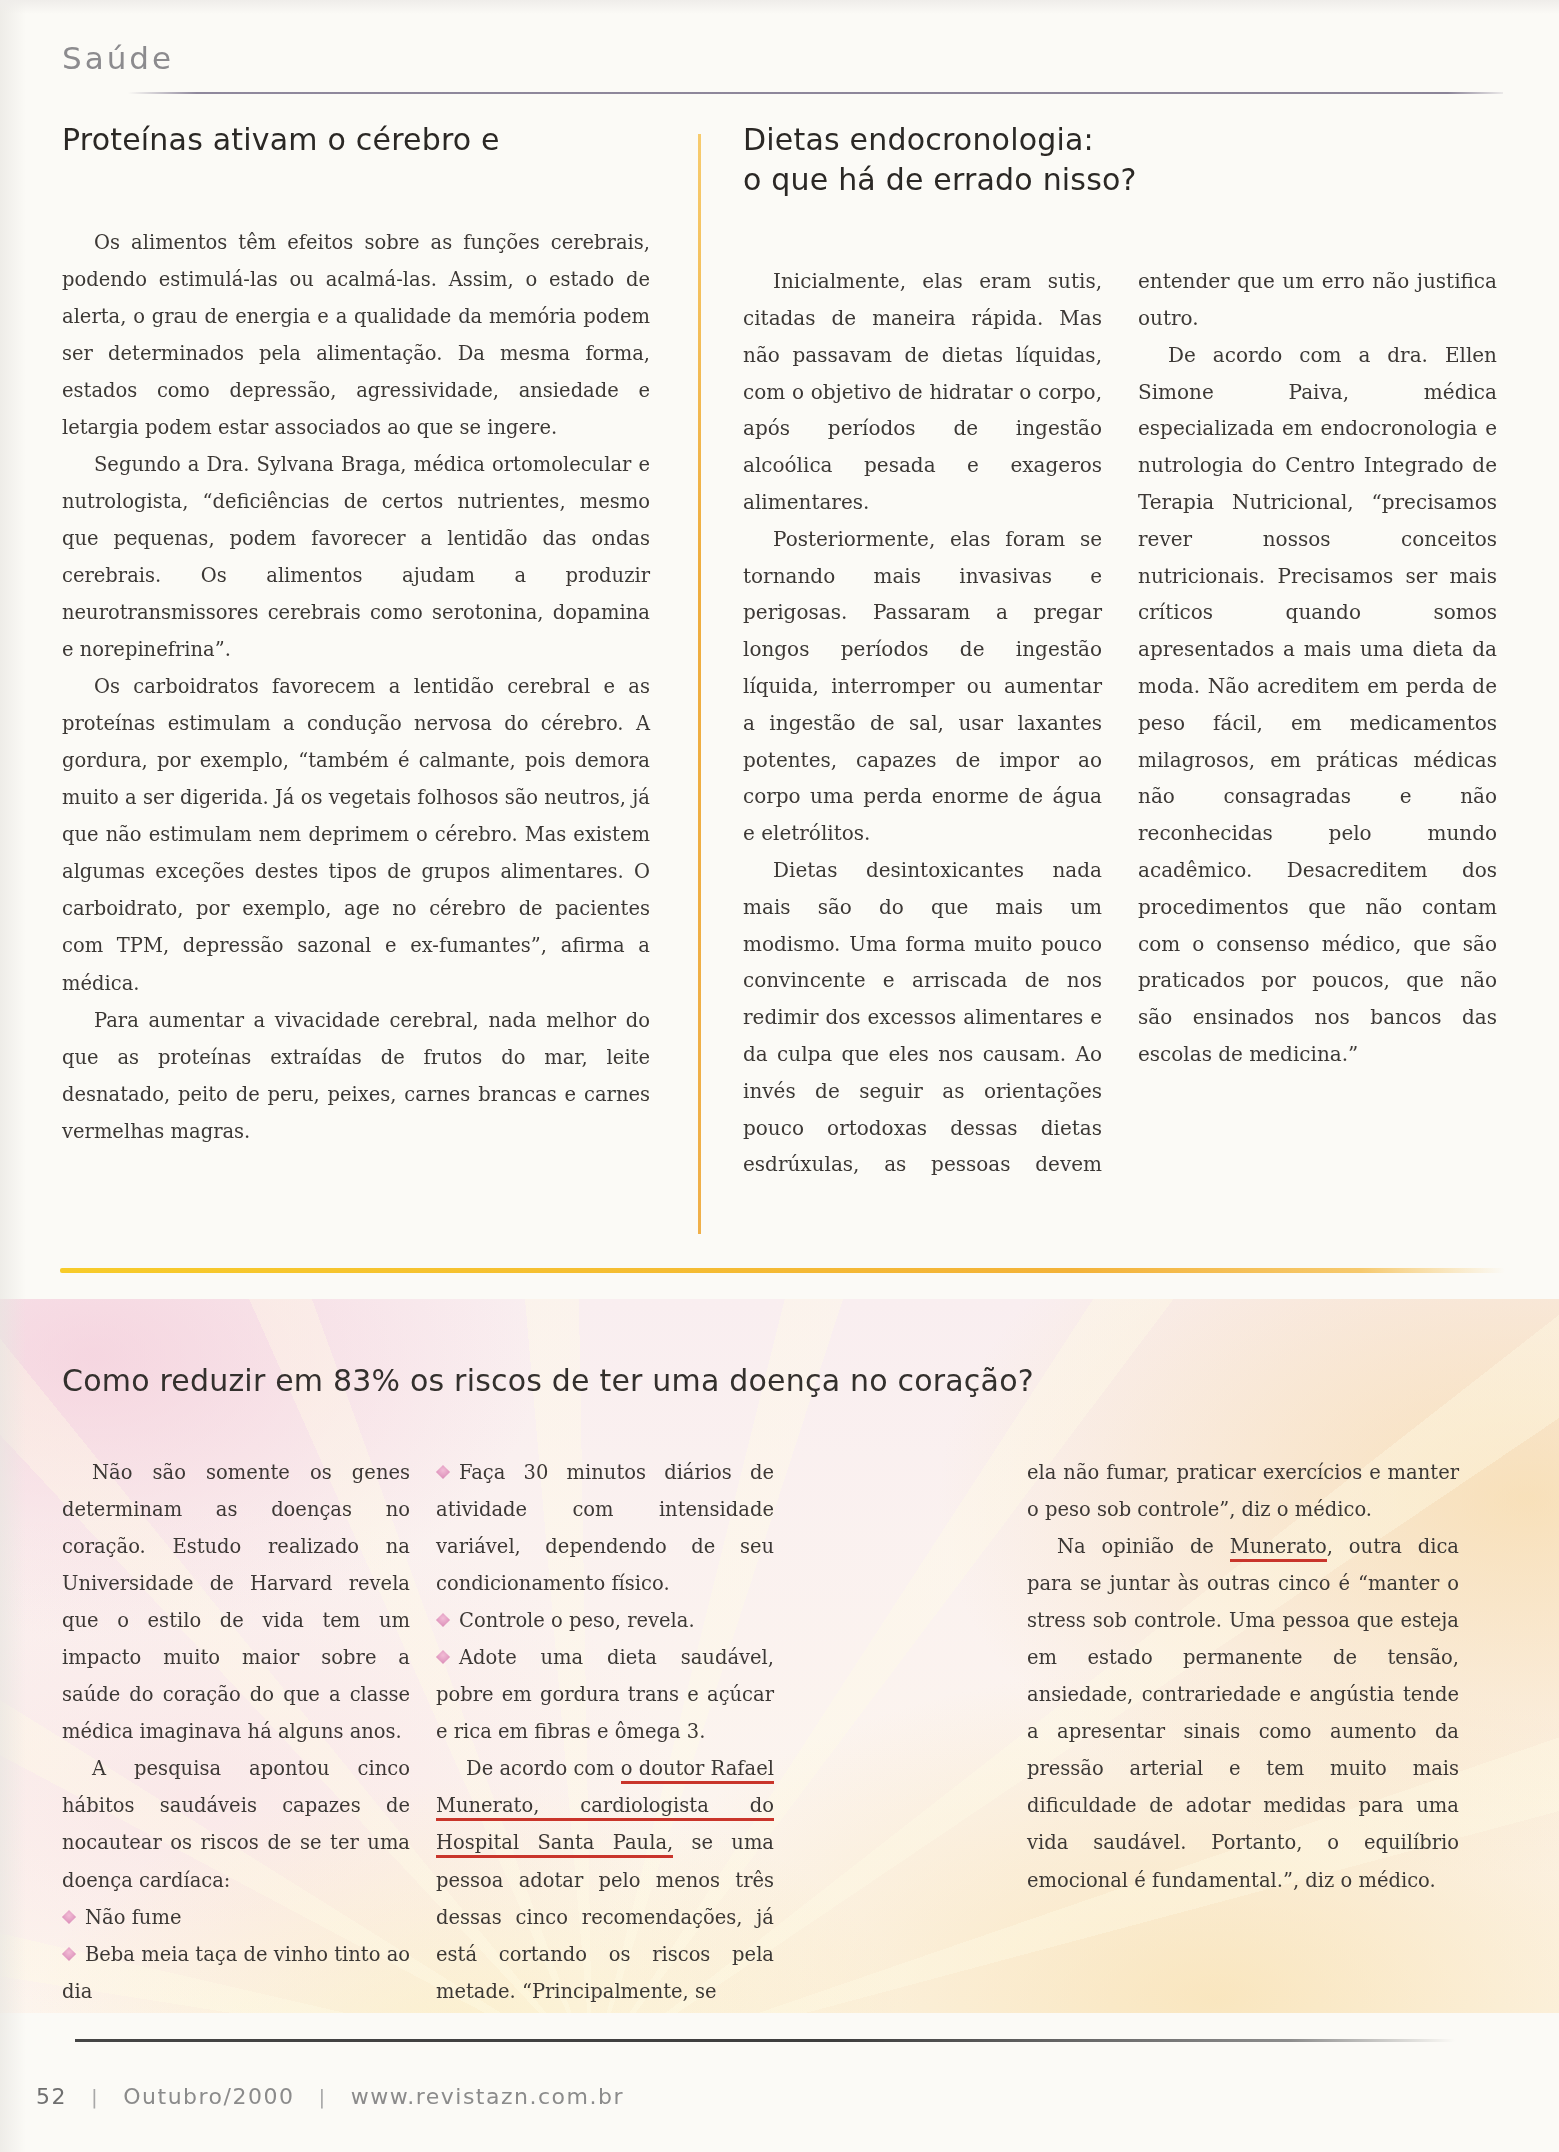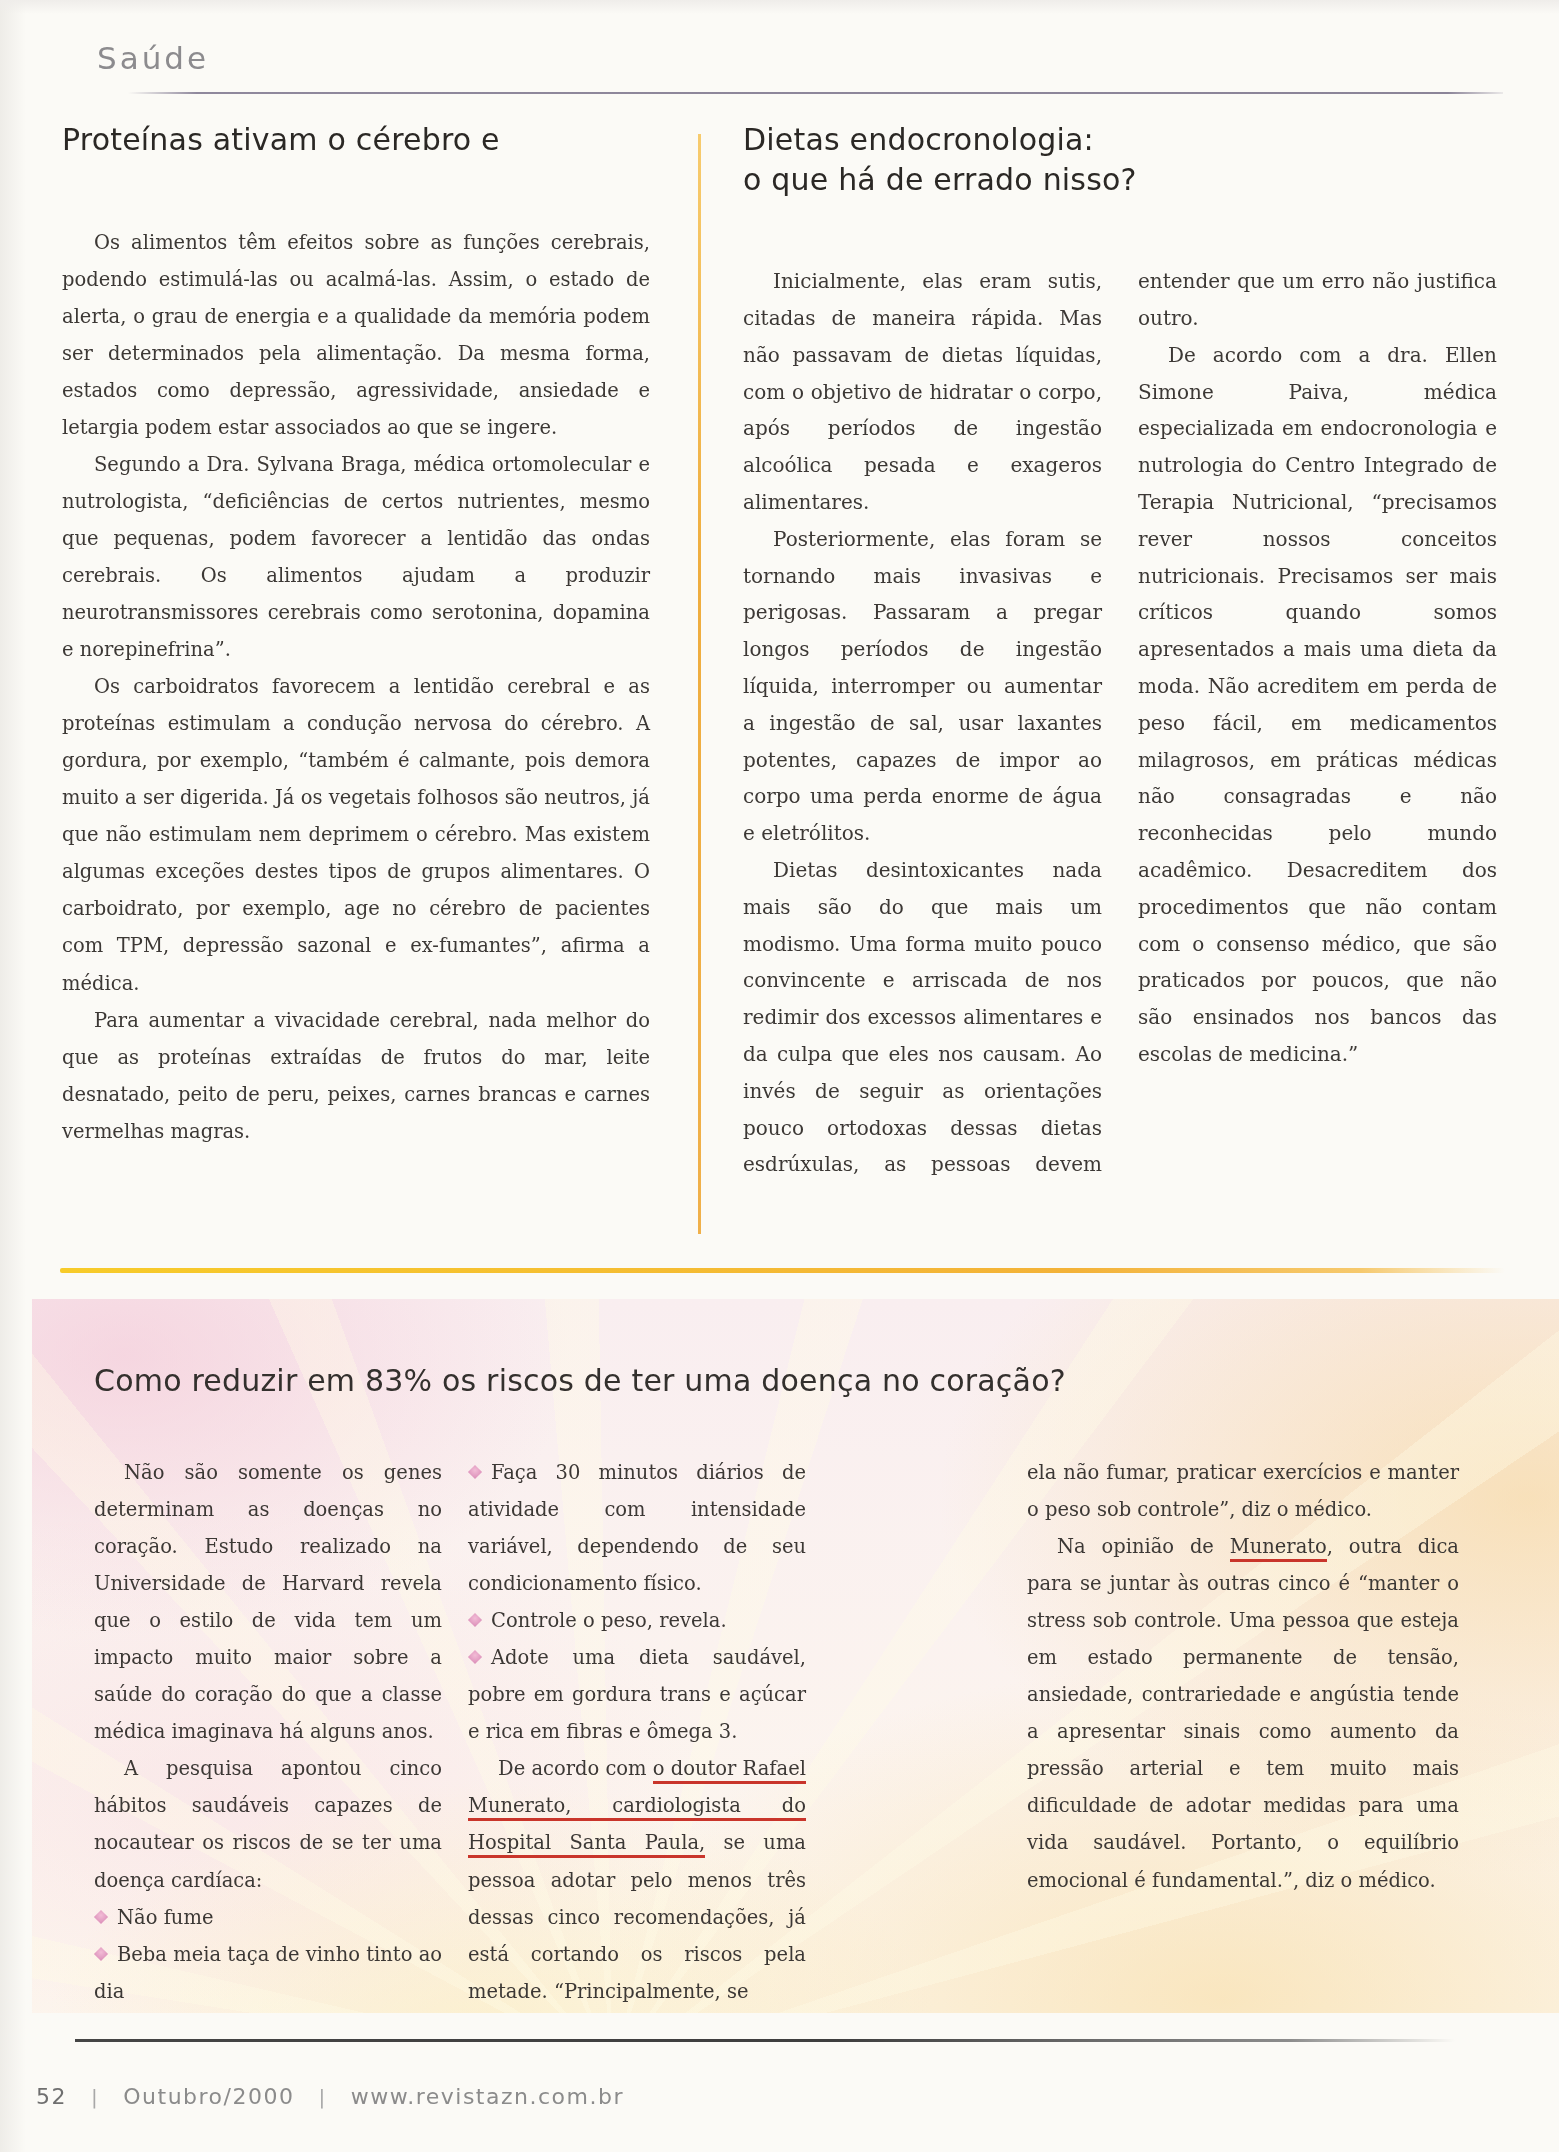--- a/index.html
+++ b/index.html
@@ -15,21 +15,21 @@
   body::before {
     content:""; position:absolute; left:0; top:0; width:26px; height:100%;
     background:linear-gradient(90deg,#e7e5e0,rgba(231,229,224,0)); opacity:.65; z-index:5; pointer-events:none;
   }
   body::after {
     content:""; position:absolute; left:0; top:0; width:100%; height:14px;
     background:linear-gradient(180deg,#efedea,rgba(239,237,234,0)); z-index:5; pointer-events:none;
   }
 
   
-  .page-header { padding:40px 16px 0 62px;margin-left:35px; }
+  .page-header { padding:40px 16px 0 62px; }
   .section-label {
     font-family:"DejaVu Sans", sans-serif;
     font-size:31px; color:#8c8b8e; letter-spacing:3px; font-weight:400;
   }
   .header-rule {
     height:2px; margin:16px 56px 0 128px;
     background:linear-gradient(90deg,rgba(143,136,156,0),#8f889c 5%,#8b8498 96%,rgba(143,136,156,.15));
   }
 
   
@@ -67,21 +67,20 @@
   .heart-section {
     position:relative; margin-top:26px; height:714px; overflow:hidden;
     padding:64px 100px 0 62px;
     background:
       radial-gradient(ellipse 640px 400px at 6% 8%,  rgba(243,198,214,.60), rgba(243,198,214,0) 70%),
       radial-gradient(ellipse 820px 520px at 98% 28%, rgba(246,211,142,.55), rgba(246,211,142,0) 72%),
       radial-gradient(ellipse 900px 480px at 78% 98%, rgba(247,219,160,.60), rgba(247,219,160,0) 70%),
       radial-gradient(ellipse 620px 360px at 30% 104%, rgba(250,234,180,.55), rgba(250,234,180,0) 72%),
       radial-gradient(ellipse 700px 420px at 12% 70%, rgba(246,210,222,.35), rgba(246,210,222,0) 70%),
       linear-gradient(180deg,#f9eef0,#fdf7ee);
-    margin-left: 32px;
   }
   .heart-section::before {
     content:""; position:absolute; inset:0; pointer-events:none; opacity:.5;
     background:repeating-conic-gradient(from 215deg at 38% 108%,
       rgba(255,255,255,0) 0deg 7deg,
       rgba(255,251,230,.75) 7deg 11deg,
       rgba(255,255,255,0) 11deg 19deg);
   }
   .heart-inner { position:relative; z-index:1; }
   .heart-title {

